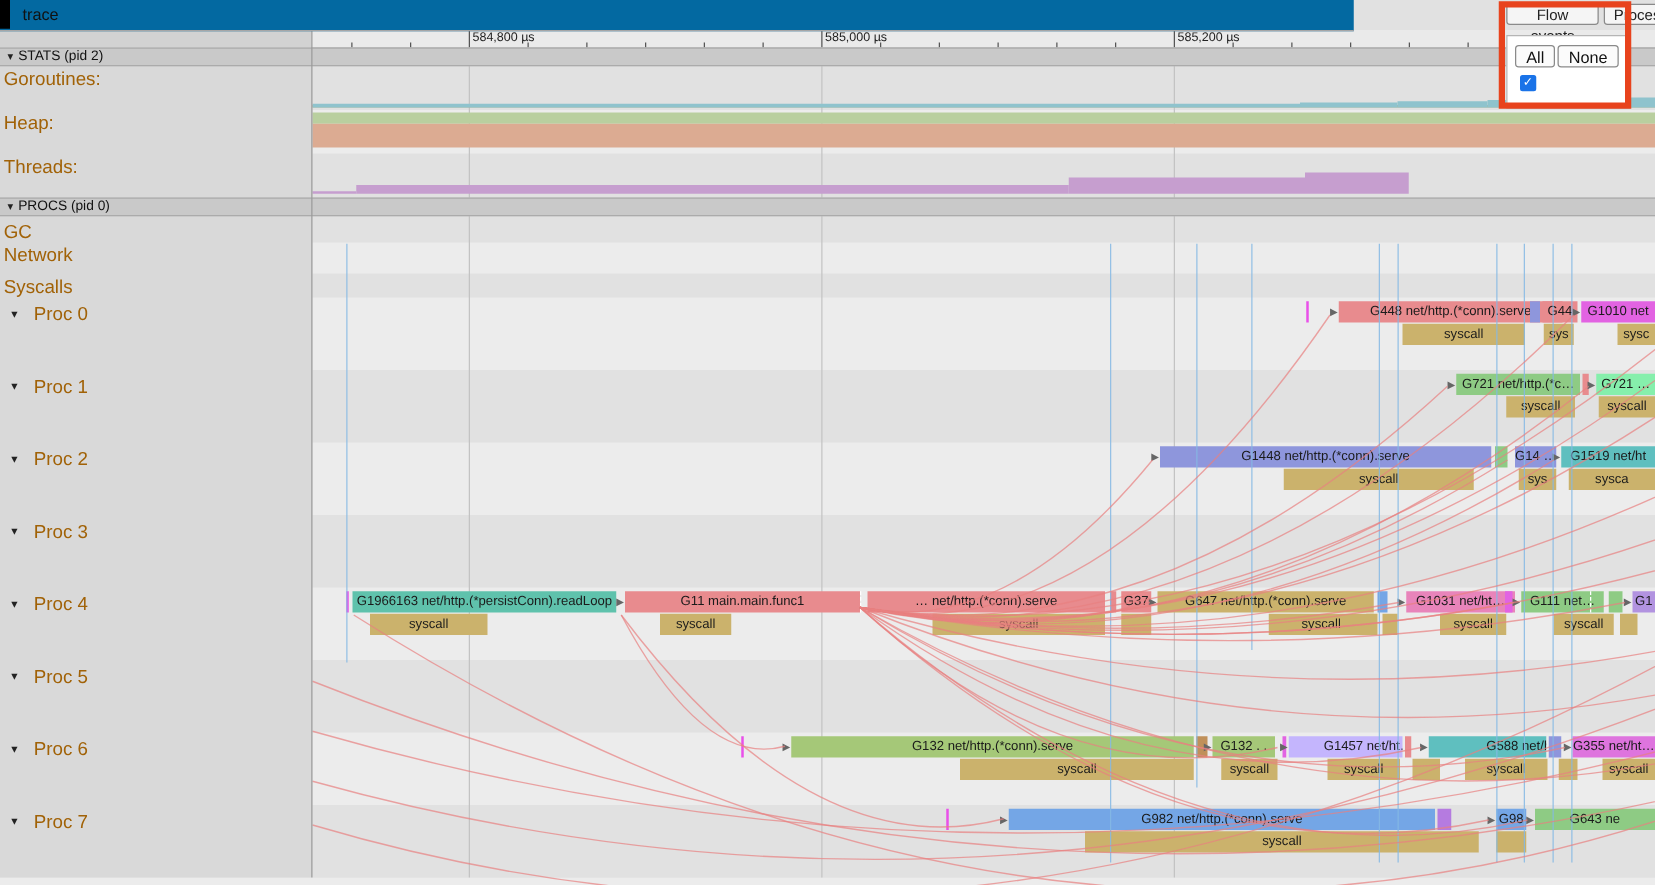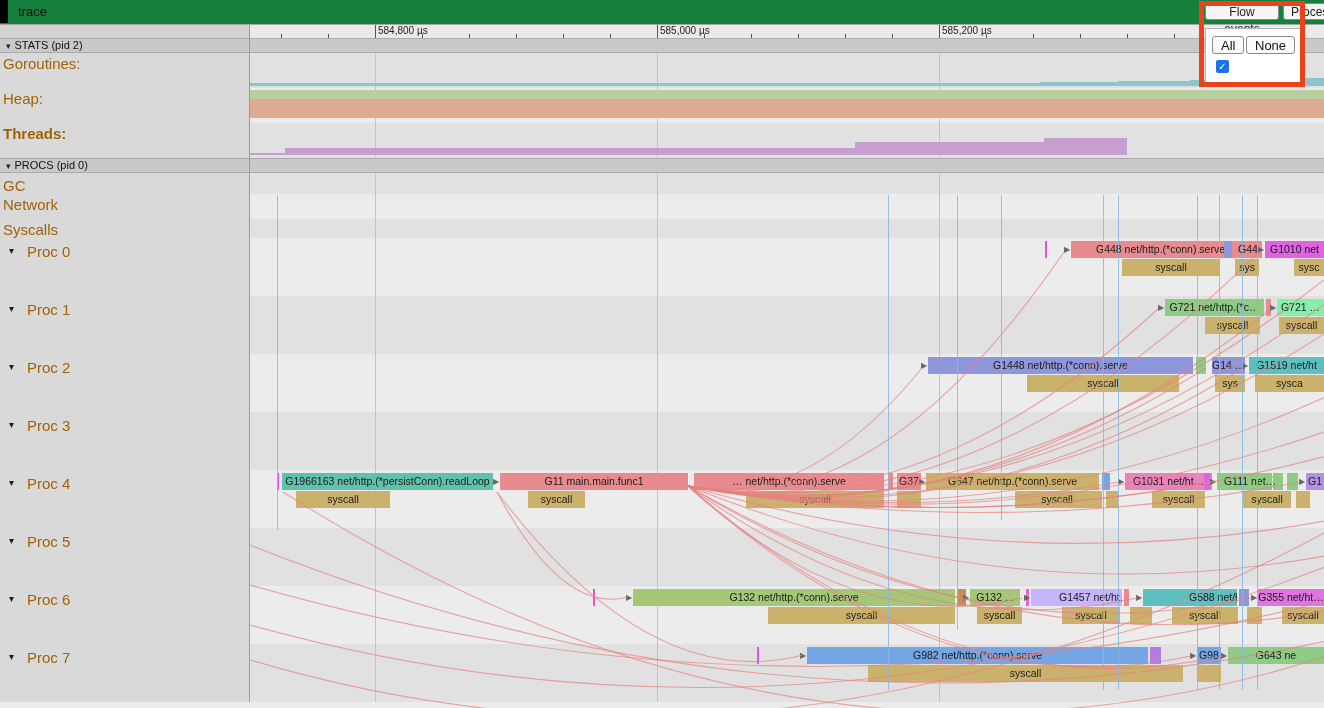--- a/index.html
+++ b/index.html
@@ -1,21 +1,21 @@
 <!DOCTYPE html>
 <html><head>
 <meta charset="utf-8">
 <style>
   html,body{margin:0;padding:0;background:#fff;}
   #root{position:relative;width:1324px;height:708px;overflow:hidden;
         font-family:"Liberation Sans",sans-serif;background:#e1e1e1;}
   .abs{position:absolute;}
   #sidebar-bg{left:0;top:38px;width:249px;height:664px;background:#d9d9d9;z-index:8;}
   #side-divider{left:249px;top:24px;width:1px;height:678px;background:#9b9b9b;z-index:11;}
-  #toolbar{left:0;top:0;width:1324px;height:24px;background:#15803d;border-bottom:1px solid #a6a6a6;z-index:13;}
+  #toolbar{left:0;top:0;width:1083px;height:24px;background:#0369a1;border-bottom:1px solid #a6a6a6;z-index:13;}
   #corner{left:0;top:0;width:8px;height:23px;background:#000;}
   #tb-title{left:18px;top:4px;font-size:13px;color:#111;}
   .tb-btn{top:3px;height:17px;background:#f5f5f5;border:1px solid #8a8a8a;border-radius:3px;
           font-size:12px;color:#222;text-align:center;line-height:17px;padding:0 7px;box-sizing:border-box;}
   #ruler{left:0;top:24px;width:1324px;height:14px;background:#eaeaea;border-bottom:1px solid #8a8a8a;z-index:7;}
   #ruler-left{left:0;top:24px;width:249px;height:14px;background:#d2d2d2;z-index:7;}
   .tick{position:absolute;background:#555;width:1px;}
   .tick-label{position:absolute;font-size:10px;color:#222;top:1px;}
   .sec-header{left:0;width:1324px;height:15px;background:#c9c9c9;border-top:1px solid #ababab;
               border-bottom:1px solid #ababab;font-size:11px;color:#111;z-index:9;box-sizing:border-box;
@@ -49,21 +49,21 @@
 <div id="root">
   <div class="abs" id="sidebar-bg"></div>
   <div class="abs" id="bottom-strip"></div>
 
   <div id="stats-canvas">
       <div class="abs band shade-dark" style="top: 53px; height: 35px;"></div>
       <div class="abs row-label" style="left: 3px; top: 55px;">Goroutines:</div>
       <div class="abs band shade-light" style="top: 88px; height: 35px;"></div>
       <div class="abs row-label" style="left: 3px; top: 90px;">Heap:</div>
       <div class="abs band shade-dark" style="top: 123px; height: 35px;"></div>
-      <div class="abs row-label" style="left: 3px; top: 125px; font-weight: bold;">Threads:</div>
+      <div class="abs row-label" style="left: 3px; top: 125px;">Threads:</div>
       <div class="abs" style="left: 250px; width: 1074px; top: 84px; height: 2px; background: rgb(168, 176, 138); z-index: 3;"></div>
       <div class="abs step" style="left: 250px; width: 790px; top: 83px; height: 3px; background: rgb(143, 195, 205); z-index: 3;"></div>
       <div class="abs step" style="left: 1040px; width: 78px; top: 82px; height: 4px; background: rgb(143, 195, 205); z-index: 3;"></div>
       <div class="abs step" style="left: 1118px; width: 72px; top: 81px; height: 5px; background: rgb(143, 195, 205); z-index: 3;"></div>
       <div class="abs step" style="left: 1190px; width: 65px; top: 80px; height: 6px; background: rgb(143, 195, 205); z-index: 3;"></div>
       <div class="abs step" style="left: 1255px; width: 69px; top: 78px; height: 8px; background: rgb(143, 195, 205); z-index: 3;"></div>
       <div class="abs" style="left: 250px; width: 1074px; top: 90px; height: 9px; background: rgb(185, 207, 159); z-index: 3;"></div>
       <div class="abs" style="left: 250px; width: 1074px; top: 99px; height: 19px; background: rgb(220, 171, 146); z-index: 3;"></div>
       <div class="abs step" style="left: 250px; width: 35px; top: 153px; height: 2px; background: rgb(198, 158, 207); z-index: 3;"></div>
       <div class="abs step" style="left: 285px; width: 570px; top: 148px; height: 7px; background: rgb(198, 158, 207); z-index: 3;"></div>

